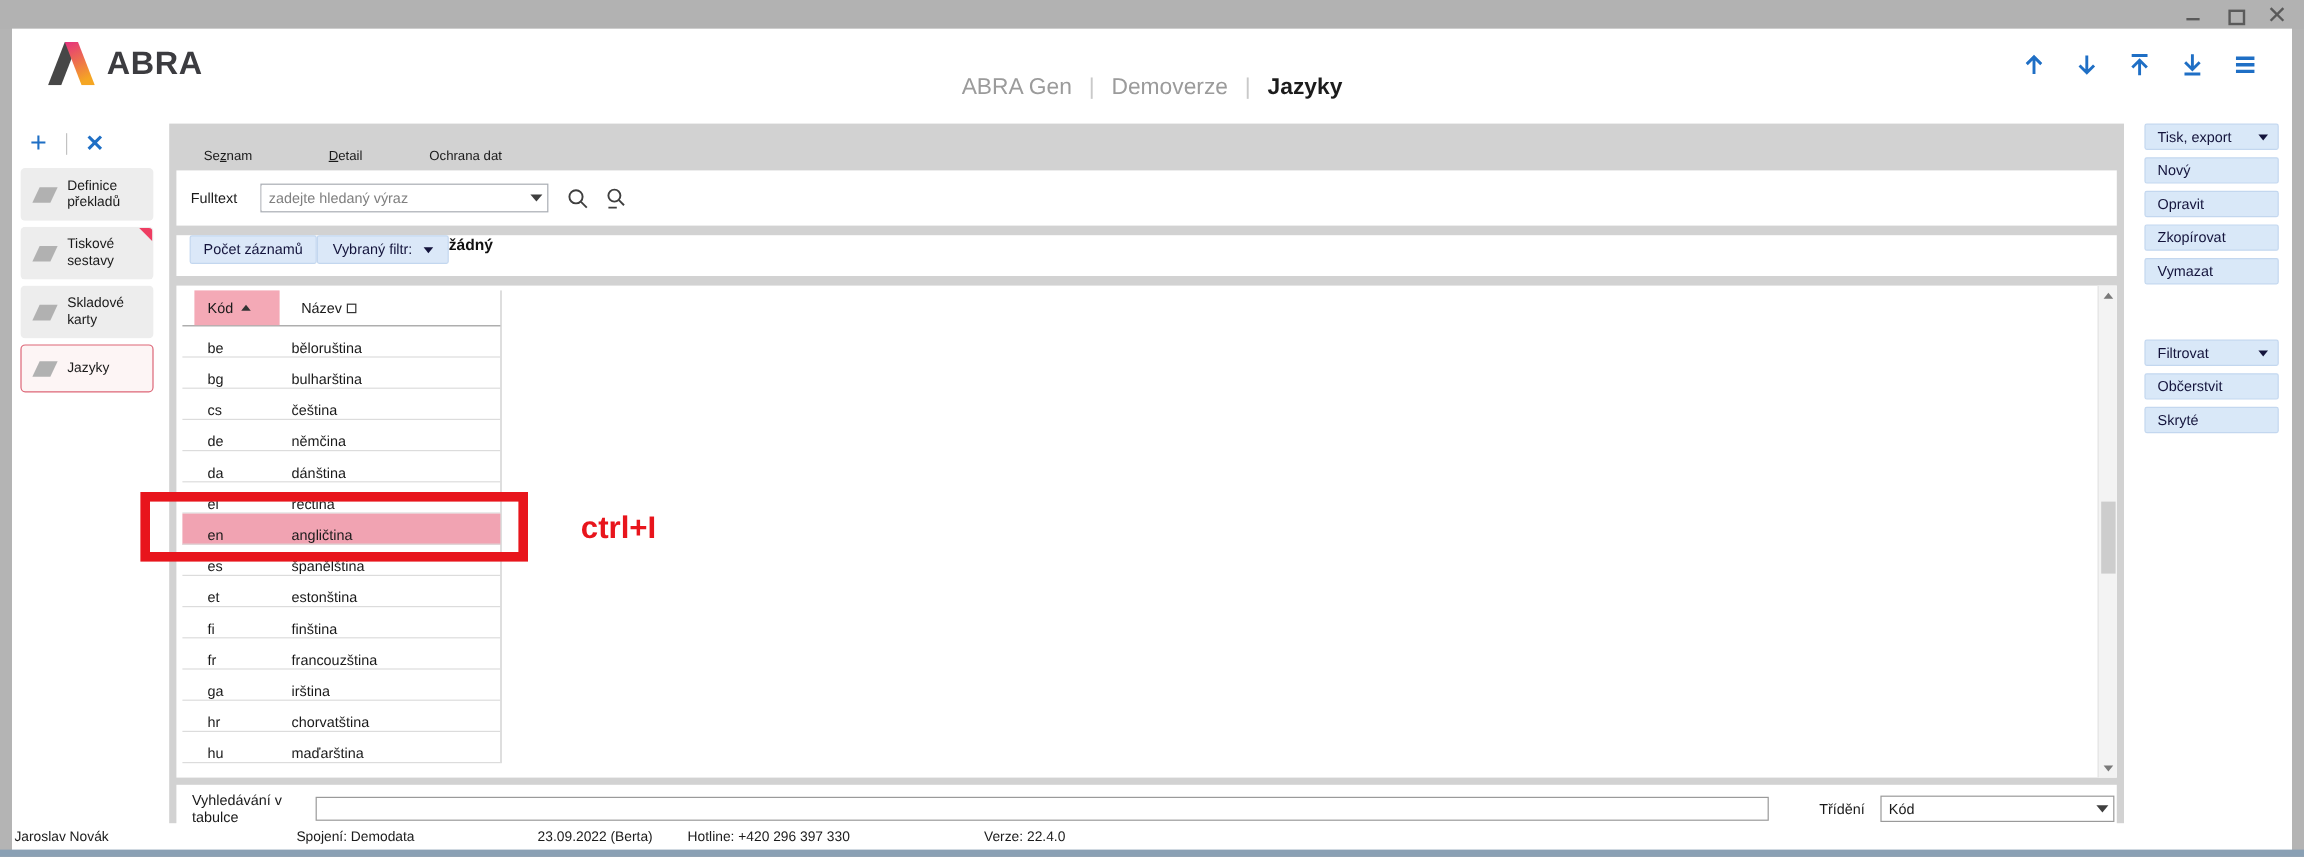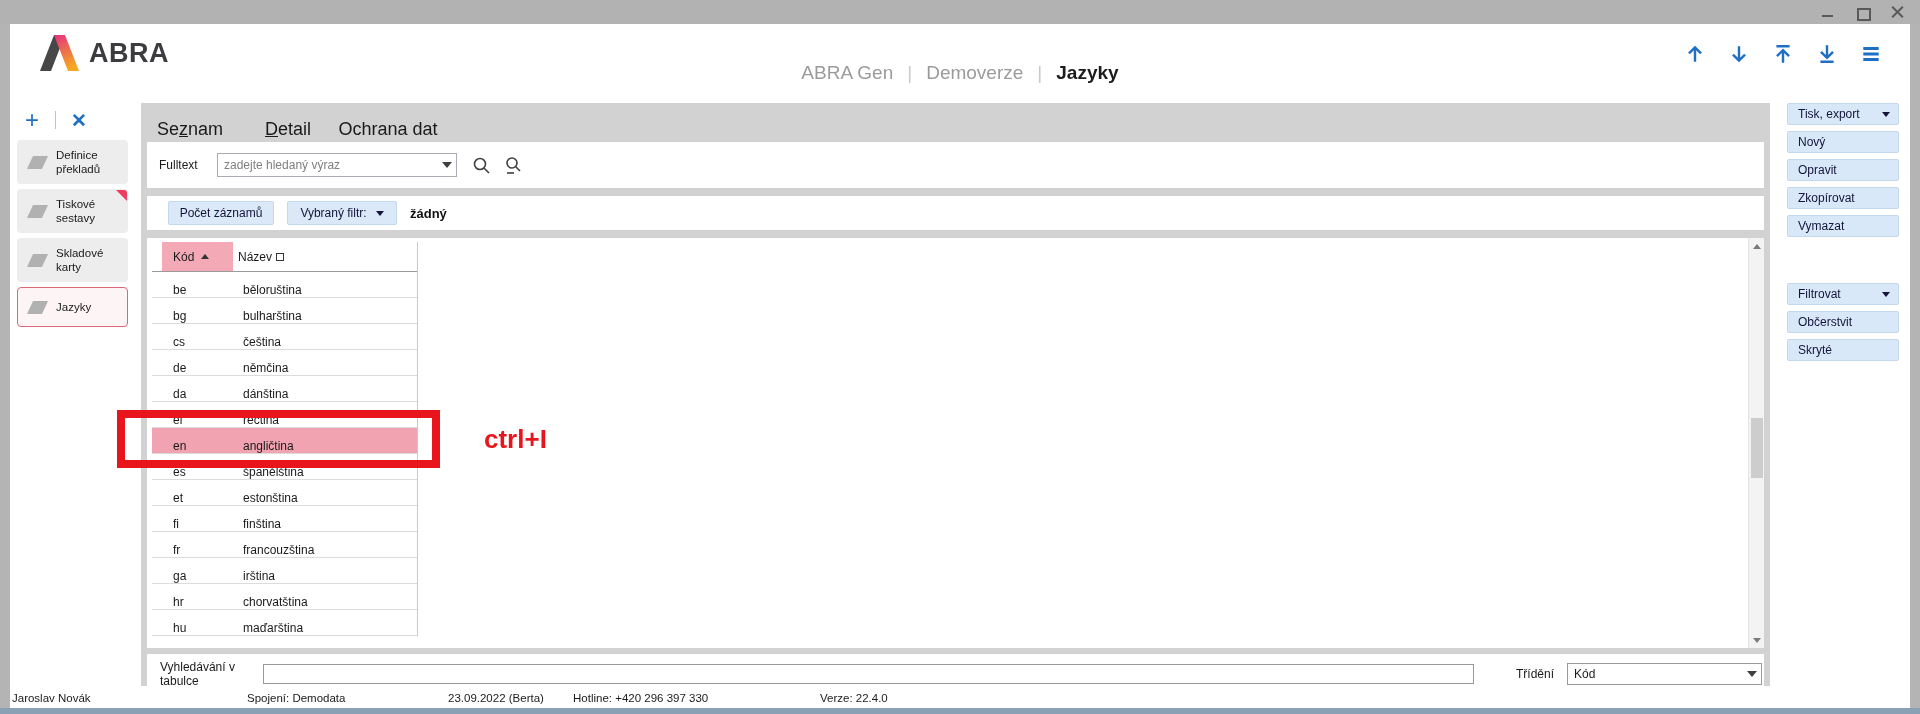--- a/index.html
+++ b/index.html
@@ -37,50 +37,50 @@
   .tool-divider { width:1px; height:18px; background:#c2c2c2; margin:0 11px; }
   #sidebar-items { position:absolute; left:7px; top:56px; width:111px; display:flex; flex-direction:column; gap:5px; }
   .side-item { position:relative; width:111px; min-height:44px; background:#ededed; border-radius:4px; display:flex; align-items:center; padding:6px 6px 6px 12px; cursor:pointer; border:1px solid transparent; overflow:hidden; }
   .side-item.selected { background:#fdf5f5; border:1px solid #dd6677; min-height:40px; }
   .pgram { width:15px; height:13px; background:#b1b1b1; transform:skewX(-25deg); flex:none; margin-right:11px; }
   .side-label { font-size:11.5px; line-height:1.25; color:#1a1a1a; }
   .corner-badge { position:absolute; top:0; right:0; width:0; height:0; border-top:11px solid #ee3d62; border-left:11px solid transparent; }
 
   
   #main { position:absolute; left:131px; top:79px; width:1629px; height:583px; background:#d2d2d2; }
-  .tab { position:absolute; top:0; height:53px; display:flex; align-items:center; justify-content:center; font-size:18px; color:#1a1a1a; cursor:pointer; }
+  .tab { position:absolute; top:0; height:53px; display:flex; align-items:center; justify-content:center; font-size:11px; color:#1a1a1a; cursor:pointer; }
   .tab .key { text-decoration:underline; }
   .tab.active::after { content:""; position:absolute; left:0; right:0; bottom:4px; height:3px; background:#e8356a; border-radius:2px; }
   #tab-seznam { left:12px; width:74px; }
   #tab-detail { left:112px; width:70px; }
   #tab-ochrana { left:196px; width:102px; }
 
   .white-box { position:absolute; left:6px; right:6px; background:#fff; }
   #box-fulltext { top:39px; height:46px; display:flex; align-items:center; padding-left:12px; }
   #fulltext-label { font-size:12px; color:#1a1a1a; width:46px; }
   #fulltext-combo { margin-left:12px; width:240px; height:24px; border:1px solid #a9adb3; display:flex; align-items:center; background:#fff; }
   #fulltext-input { flex:1; border:none; outline:none; height:20px; font-size:12px; padding:0 6px; font-family:"Liberation Sans",sans-serif; color:#333; }
   #fulltext-input::placeholder { color:#7f7f7f; opacity:1; }
   .combo-arrow { width:18px; height:100%; display:flex; align-items:center; justify-content:center; cursor:pointer; }
   .tri-down { width:0; height:0; border-left:5px solid transparent; border-right:5px solid transparent; border-top:6px solid #3f3f3f; }
   .search-icons { display:flex; align-items:center; gap:13px; margin-left:15px; }
   .search-icons svg { cursor:pointer; }
 
-  #box-filter { top:93px; height:34px; display:flex; align-items:center; padding-left:21px; gap:13px; }
+  #box-filter { top:93px; height:34px; display:flex; align-items:flex-start; padding-left:11px; }
   .blue-btn { height:24px; background:#dbe8f8; border:1px solid #c3d7ef; border-radius:2px; font-size:12px; color:#14143c; display:flex; align-items:center; justify-content:center; cursor:pointer; font-family:"Liberation Sans",sans-serif; }
   #btn-count { width:106px; }
   #btn-filter-select { width:110px; gap:9px; }
   #btn-filter-select .tri-down { border-left-width:4px; border-right-width:4px; border-top:5px solid #14143c; }
   #filter-value { font-size:13px; font-weight:700; color:#111; }
 
   #box-table { top:135px; height:410px; }
   #grid { position:absolute; left:5px; top:4px; width:266px; border-right:1px solid #c9c9c9; }
   #grid-header { height:30px; display:flex; align-items:stretch; border-bottom:1px solid #9b9b9b; font-size:12px; color:#1a1a1a; }
   #hcell-kod { margin-left:10px; width:71px; background:#f4a9b6; display:flex; align-items:center; padding-left:11px; gap:7px; cursor:pointer; }
-  #hcell-nazev { padding-left:5px; display:flex; align-items:center; gap:4px; cursor:pointer; }
+  #hcell-nazev { padding-left:18px; display:flex; align-items:center; gap:4px; cursor:pointer; }
   .sort-asc { width:0; height:0; border-left:4px solid transparent; border-right:4px solid transparent; border-bottom:5px solid #333; }
   .group-square { width:8px; height:8px; border:1.5px solid #333; background:#fff; }
   .trow { height:26px; display:flex; align-items:flex-end; border-bottom:1px solid #dcdcdc; font-size:12px; color:#1a1a1a; cursor:pointer; }
   .trow .c-code { width:81px; padding-left:21px; flex:none; }
   .trow .c-name { padding-left:10px; }
   .trow.selected { background:#f1a3b2; }
 
   .vscroll { position:absolute; right:0; top:0; bottom:0; width:16px; background:#f3f3f3; border-left:1px solid #e4e4e4; }
   .vs-arrow { position:absolute; left:0; width:16px; height:16px; display:flex; align-items:center; justify-content:center; cursor:pointer; }
   .vs-up { top:0; } .vs-down { bottom:0; }

